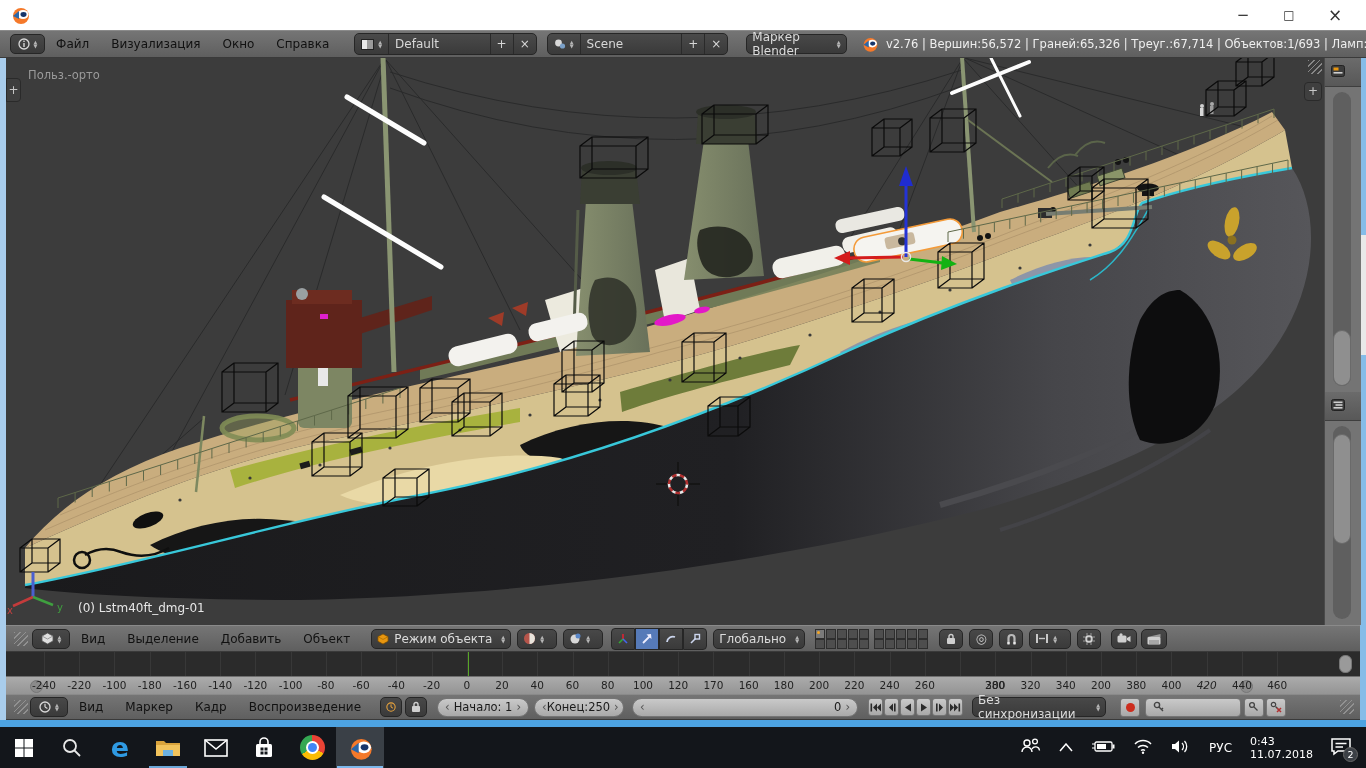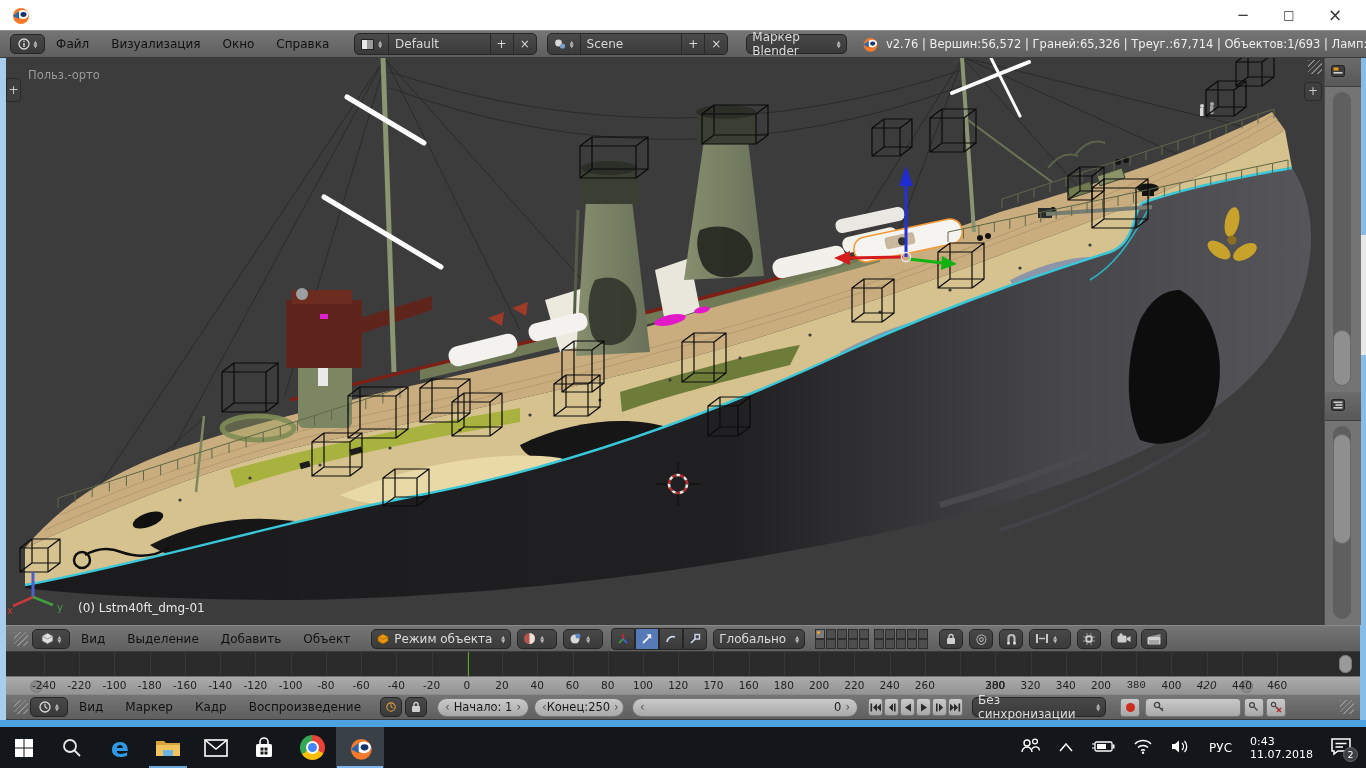--- a/index.html
+++ b/index.html
@@ -713,21 +713,21 @@
       <div class="rlab" style="left: 777.906px;">180</div>
       <div class="rlab" style="left: 813.14px;">200</div>
       <div class="rlab" style="left: 848.374px;">220</div>
       <div class="rlab" style="left: 883.608px;">240</div>
       <div class="rlab" style="left: 918.842px;">260</div>
       <div class="rlab" style="left: 989px;">280</div>
       <div class="rlab" style="left: 989.31px;">300</div>
       <div class="rlab" style="left: 1024.54px;">320</div>
       <div class="rlab" style="left: 1059.78px;">340</div>
       <div class="rlab" style="left: 1095.01px;">200</div>
-      <div class="rlab" style="left: 1130.25px; font-family: Liberation Mono, monospace;">380</div>
+      <div class="rlab" style="left: 1130.25px;">380</div>
       <div class="rlab" style="left: 1165.48px;">400</div>
       <div class="rlab" style="left: 1200.71px; font-style: italic;">420</div>
       <div class="rlab" style="left: 1235.95px;">440</div>
       <div class="rlab" style="left: 1271.18px;">460</div>
     </div>
 
 <div class="abs bheader" id="tlheader" style="padding-left:8px">
   <div class="grip" style="margin-right:2px"></div>
   <div class="dpill" style="width:38px;justify-content:center">
     <svg width="12" height="12" viewBox="0 0 12 12">

